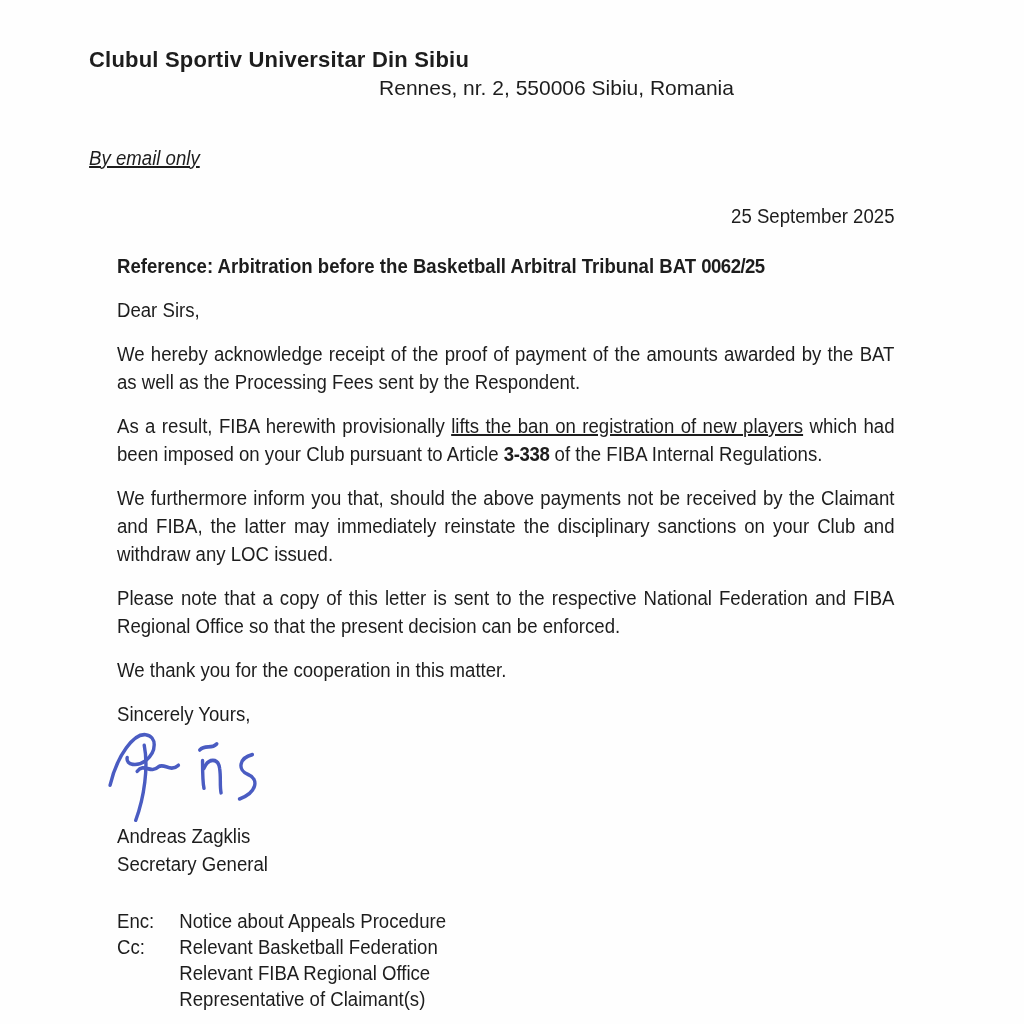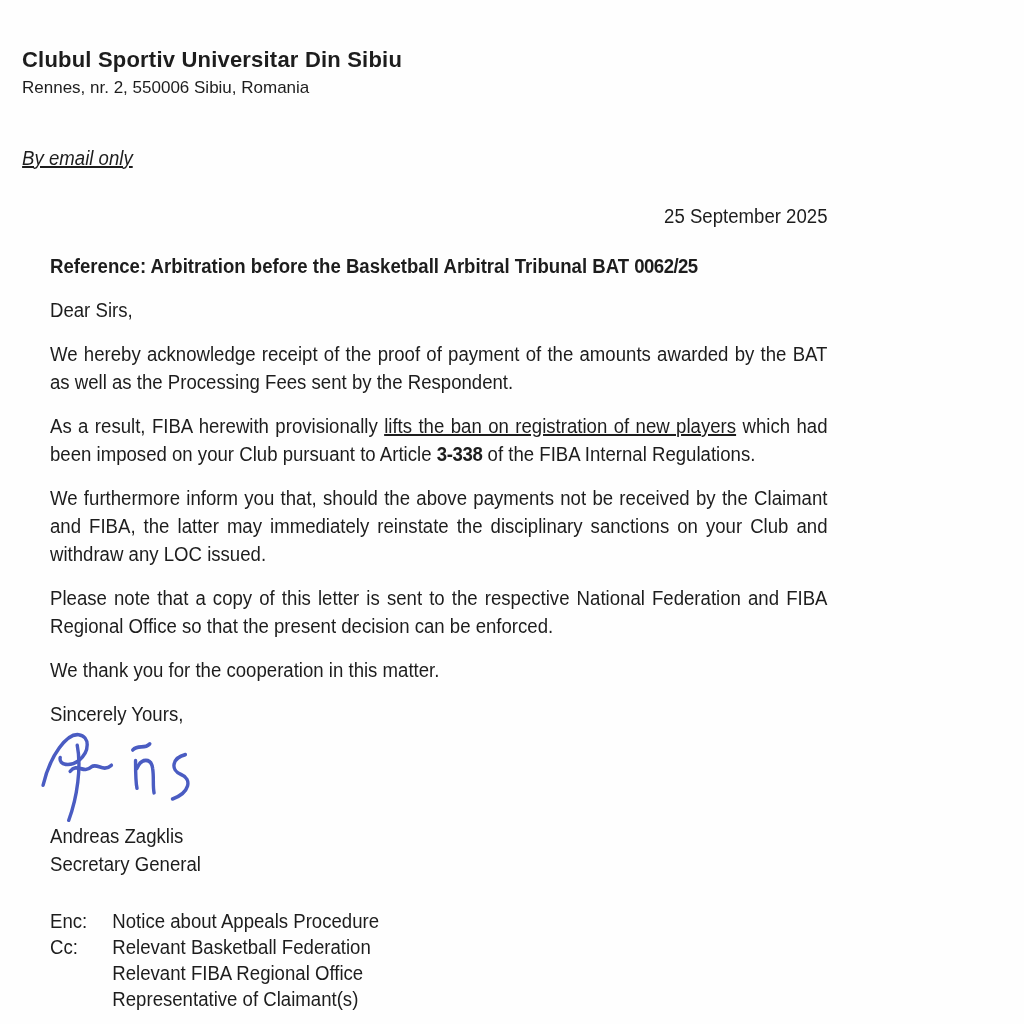--- a/index.html
+++ b/index.html
@@ -13,36 +13,37 @@
     font-family: "Liberation Sans", sans-serif;
     color: #1d1d1d;
     overflow: hidden;
   }
   .page {
     position: relative;
     width: 1024px;
     height: 1024px;
     background: #fefefe;
     box-sizing: border-box;
-    padding: 46px 0 0 50px;
+    padding: 46px 0 0 117px;
   }
 
   
   .letterhead {
     margin-left: -28px; 
   }
   .letterhead .name {
     font-size: 22px;
     font-weight: bold;
     line-height: 28px;
     letter-spacing: 0.2px;
   }
   .letterhead .address {
-    font-size: 17px;
+    font-size: 21px;
     line-height: 28px;
+    text-align: center;
   }
 
   
   .body-col {
     width: 836px;               
     transform: scaleX(0.93);
     transform-origin: 0 0;
   }
   .body-col .line, .body-col p, .body-col .grid {
     font-size: 20px;

